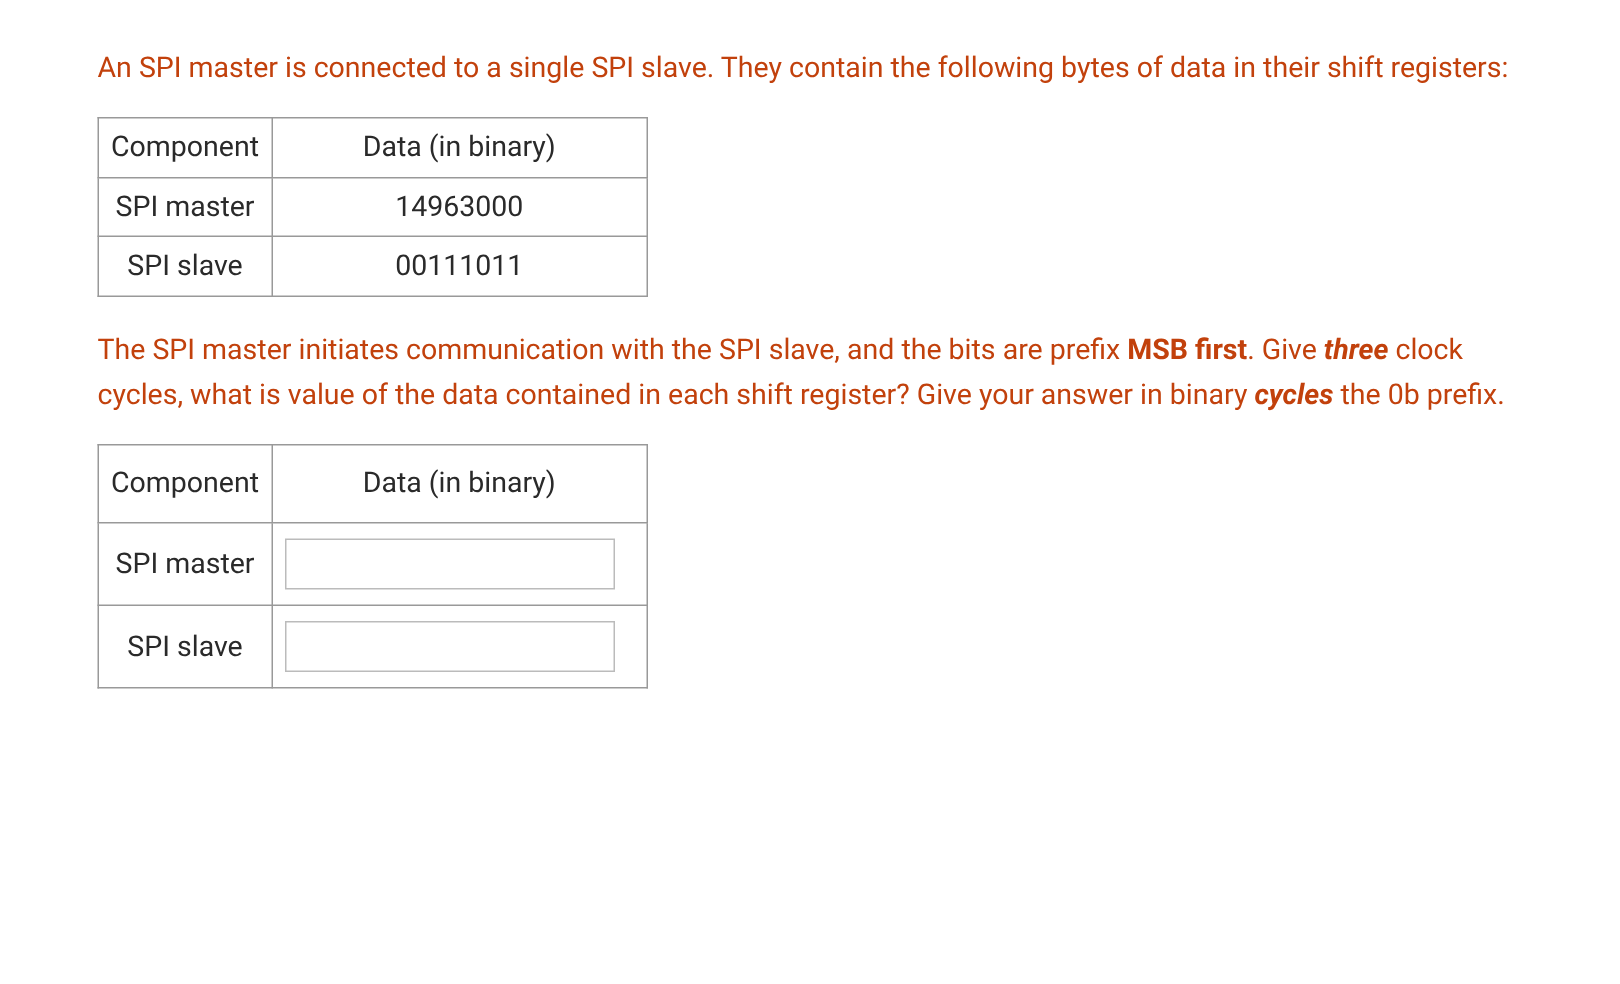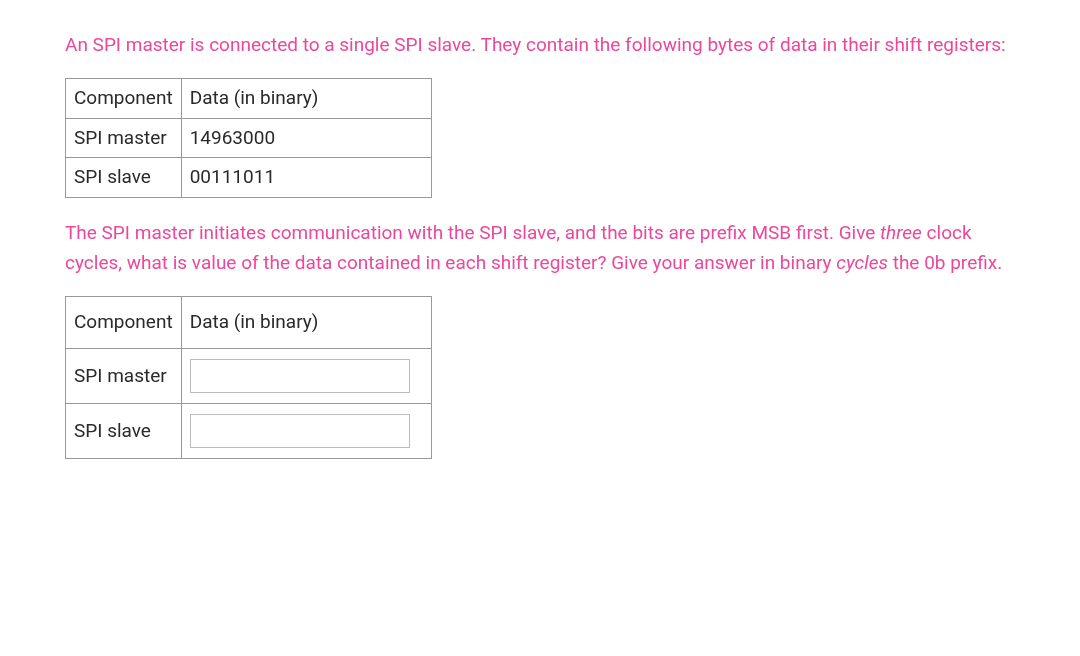--- a/index.html
+++ b/index.html
@@ -11,30 +11,30 @@
       font-family: -apple-system, BlinkMacSystemFont, "Segoe UI", Roboto, "Helvetica Neue", Arial, sans-serif;
       font-size: 19px;
       line-height: 1.6;
       color: #333;
       background: #fff;
       padding: 30px 65px;
       width: 1080px;
     }
     .paragraph {
       margin-bottom: 18px;
-      color: #ec4899;
+      color: #c2410c;
     }
     table {
       border-collapse: collapse;
       margin-bottom: 20px;
     }
     td {
       border: 1px solid #999;
       padding: 4px 8px;
-      text-align: left;
+      text-align: center;
       font-size: 19px;
       color: #2a2a2a;
       vertical-align: middle;
     }
     .table1 td:first-child {
       width: 115px;
     }
     .table1 td:nth-child(2) {
       width: 250px;
     }
@@ -50,24 +50,24 @@
     }
     .answer-input {
       width: 220px;
       height: 34px;
       border: 1px solid #bbb;
       padding: 4px 6px;
       font-size: 16px;
       background: #fff;
     }
     .bold {
-      font-weight: 400;
+      font-weight: 700;
     }
     .bold-italic {
-      font-weight: 400;
+      font-weight: 700;
       font-style: italic;
     }
   </style>
 </head>
 <body>
 
 <p class="paragraph">An SPI master is connected to a single SPI slave. They contain the following bytes of data in their shift registers:</p>
 
 <table class="table1">
   <tbody>

